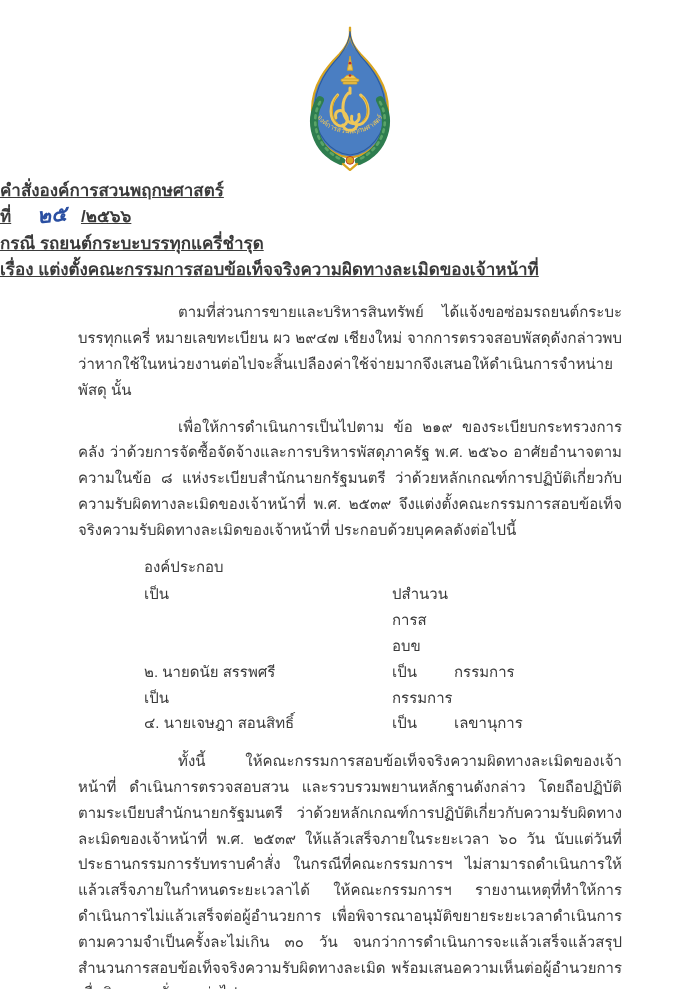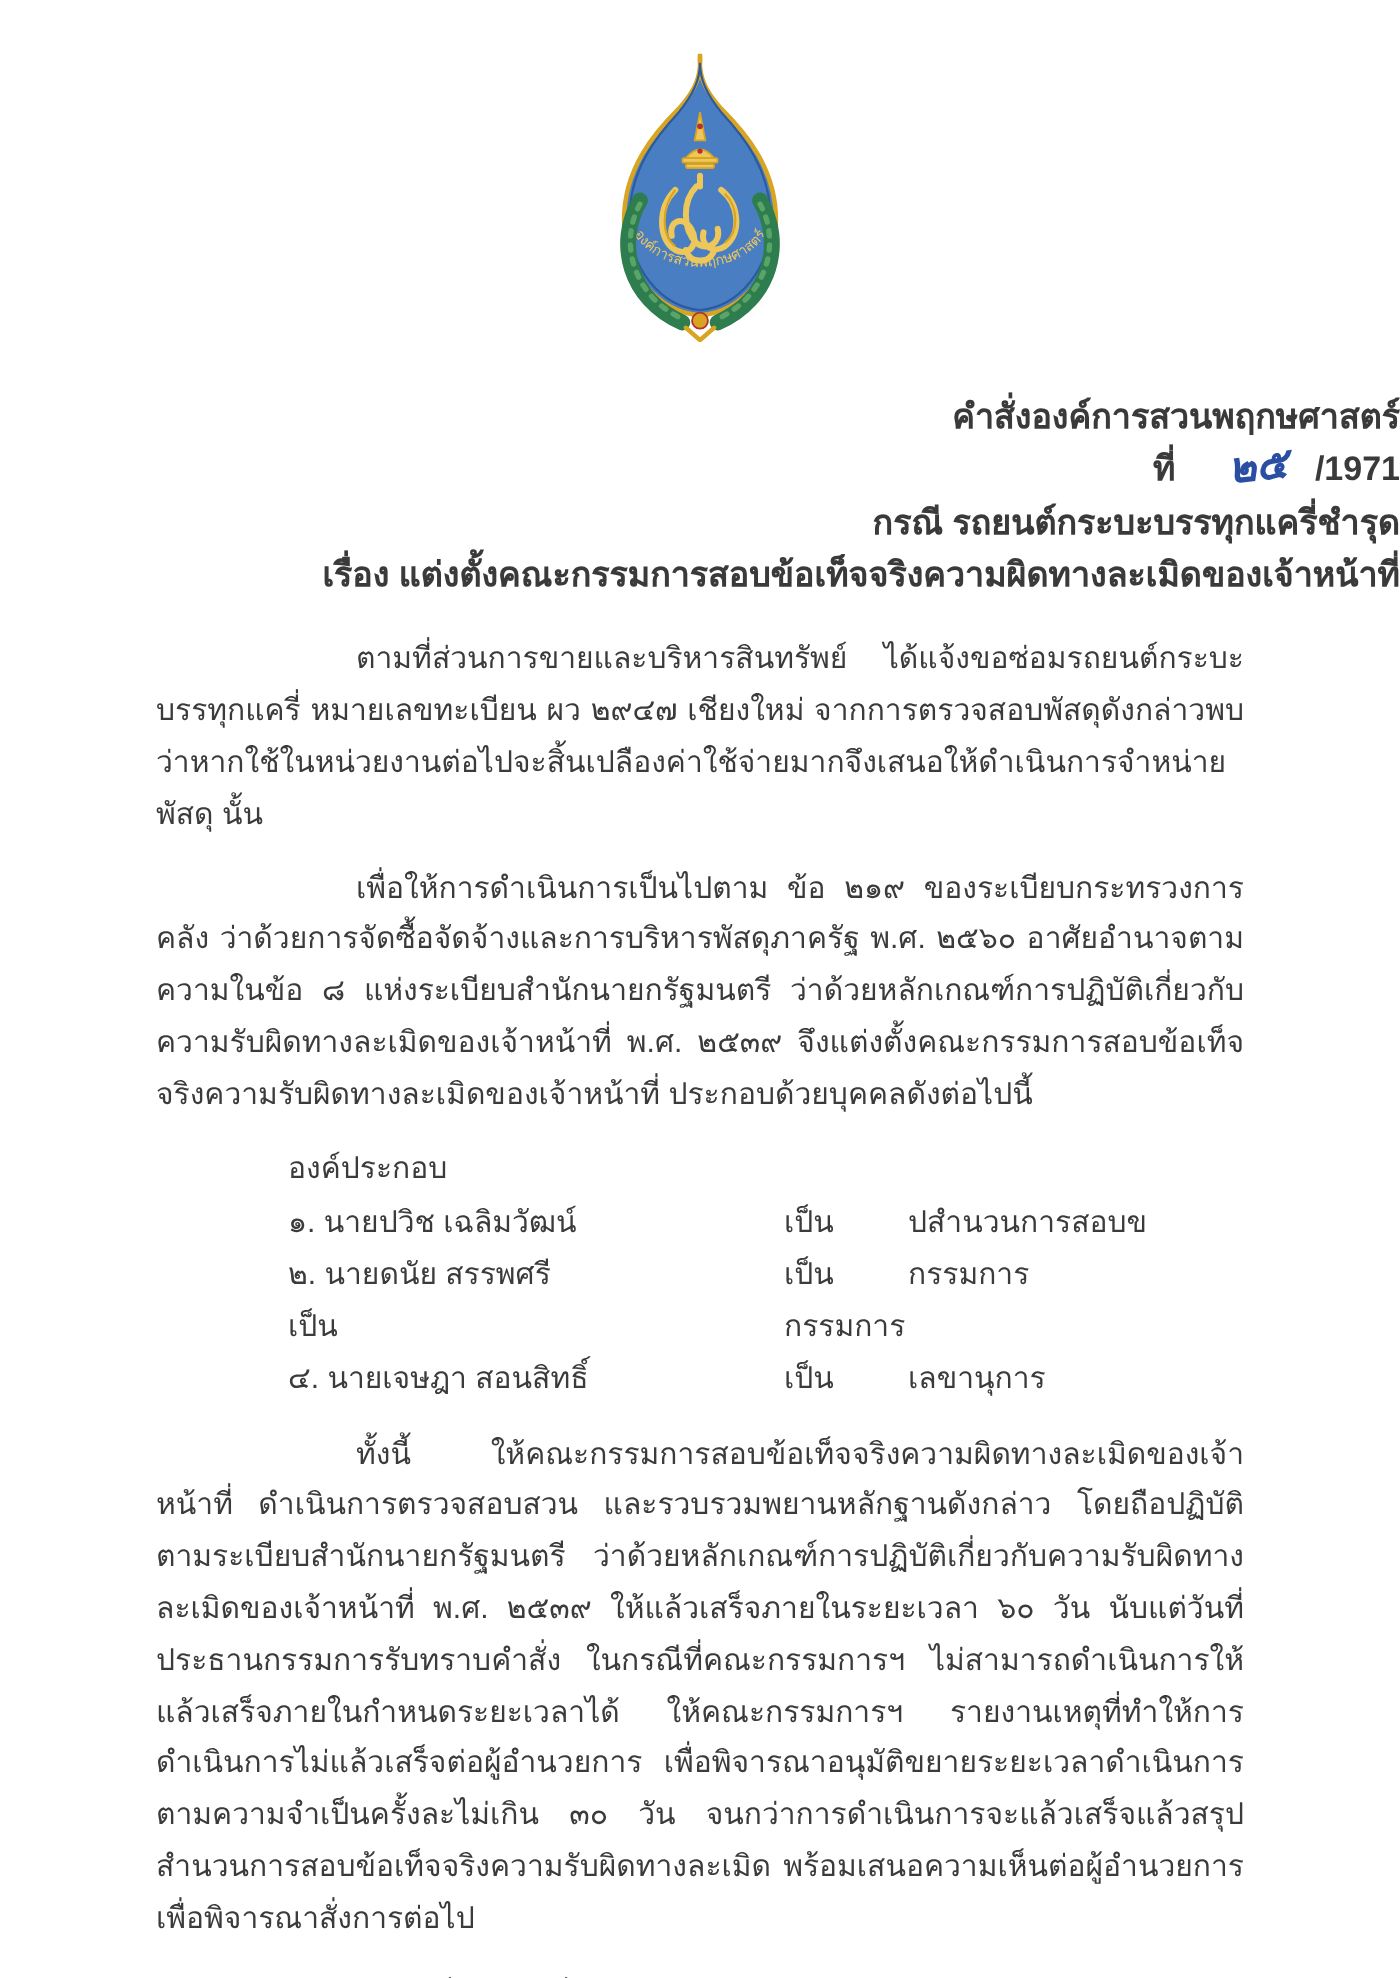--- a/index.html
+++ b/index.html
@@ -10,26 +10,27 @@
     background:#ffffff;
     font-family:"Liberation Sans","DejaVu Sans",sans-serif;
     color:#3b3b3b;
     overflow:hidden;
   }
   .seal-wrap{
     text-align:center;
     padding-top:26px;
   }
   .heading-block{
-    text-align:right;
+    text-align:left;
     font-weight:bold;
     font-size:17px;
     line-height:1.55;
     color:#3a3a3a;
-    margin-top:20px;
+    margin-top:3px;
+    text-decoration:underline;
   }
   .order-no-line{
     font-weight:bold;
     font-size:17px;
   }
   .hand{
     font-family:"DejaVu Serif","Liberation Serif",serif;
     font-style:italic;
     color:#2a4fa2;
     display:inline-block;
@@ -117,37 +118,36 @@
       <g>
         <circle cx="60" cy="152" r="4.5" fill="#d9a520" stroke="#b53030" stroke-width="1"></circle>
         <path d="M52,156 L60,163 L68,156" fill="none" stroke="#d9a520" stroke-width="2.5" stroke-linecap="round"></path>
       </g>
     </svg>
   </div>
 
   <div class="heading-block">
     <div>คำสั่งองค์การสวนพฤกษศาสตร์</div>
     <div class="order-no-line">
-      <span>ที่</span><span class="hand">๒๕</span><span>/1971</span>
+      <span>ที่</span><span class="hand">๒๕</span><span>/๒๕๖๖</span>
     </div>
     <div>กรณี รถยนต์กระบะบรรทุกแครี่ชำรุด</div>
     <div>เรื่อง แต่งตั้งคณะกรรมการสอบข้อเท็จจริงความผิดทางละเมิดของเจ้าหน้าที่</div>
   </div>
 
   <div class="body-area">
 
     <p class="para">ตามที่ส่วนการขายและบริหารสินทรัพย์ ได้แจ้งขอซ่อมรถยนต์กระบะบรรทุกแครี่ หมายเลขทะเบียน ผว ๒๙๔๗ เชียงใหม่ จากการตรวจสอบพัสดุดังกล่าวพบว่าหากใช้ในหน่วยงานต่อไปจะสิ้นเปลืองค่าใช้จ่ายมากจึงเสนอให้ดำเนินการจำหน่ายพัสดุ นั้น</p>
 
     <p class="para">เพื่อให้การดำเนินการเป็นไปตาม ข้อ ๒๑๙ ของระเบียบกระทรวงการคลัง ว่าด้วยการจัดซื้อจัดจ้างและการบริหารพัสดุภาครัฐ พ.ศ. ๒๕๖๐ อาศัยอำนาจตามความในข้อ ๘ แห่งระเบียบสำนักนายกรัฐมนตรี ว่าด้วยหลักเกณฑ์การปฏิบัติเกี่ยวกับความรับผิดทางละเมิดของเจ้าหน้าที่ พ.ศ. ๒๕๓๙ จึงแต่งตั้งคณะกรรมการสอบข้อเท็จจริงความรับผิดทางละเมิดของเจ้าหน้าที่ ประกอบด้วยบุคคลดังต่อไปนี้</p>
 
     <div class="committee">
       <div class="committee-heading">องค์ประกอบ</div>
 
       <div class="committee-row">
-        <span class="nw"><span>๑.</span> <span>นายปวิช  เฉลิมวัฒน์</span></span>
         <span>เป็น</span>
         <span>ปสำนวนการสอบข</span>
       </div>
       <div class="committee-row">
         <span class="nw"><span>๒.</span> <span>นายดนัย  สรรพศรี</span></span>
         <span>เป็น</span>
         <span>กรรมการ</span>
       </div>
       <div class="committee-row">
         <span>เป็น</span>

